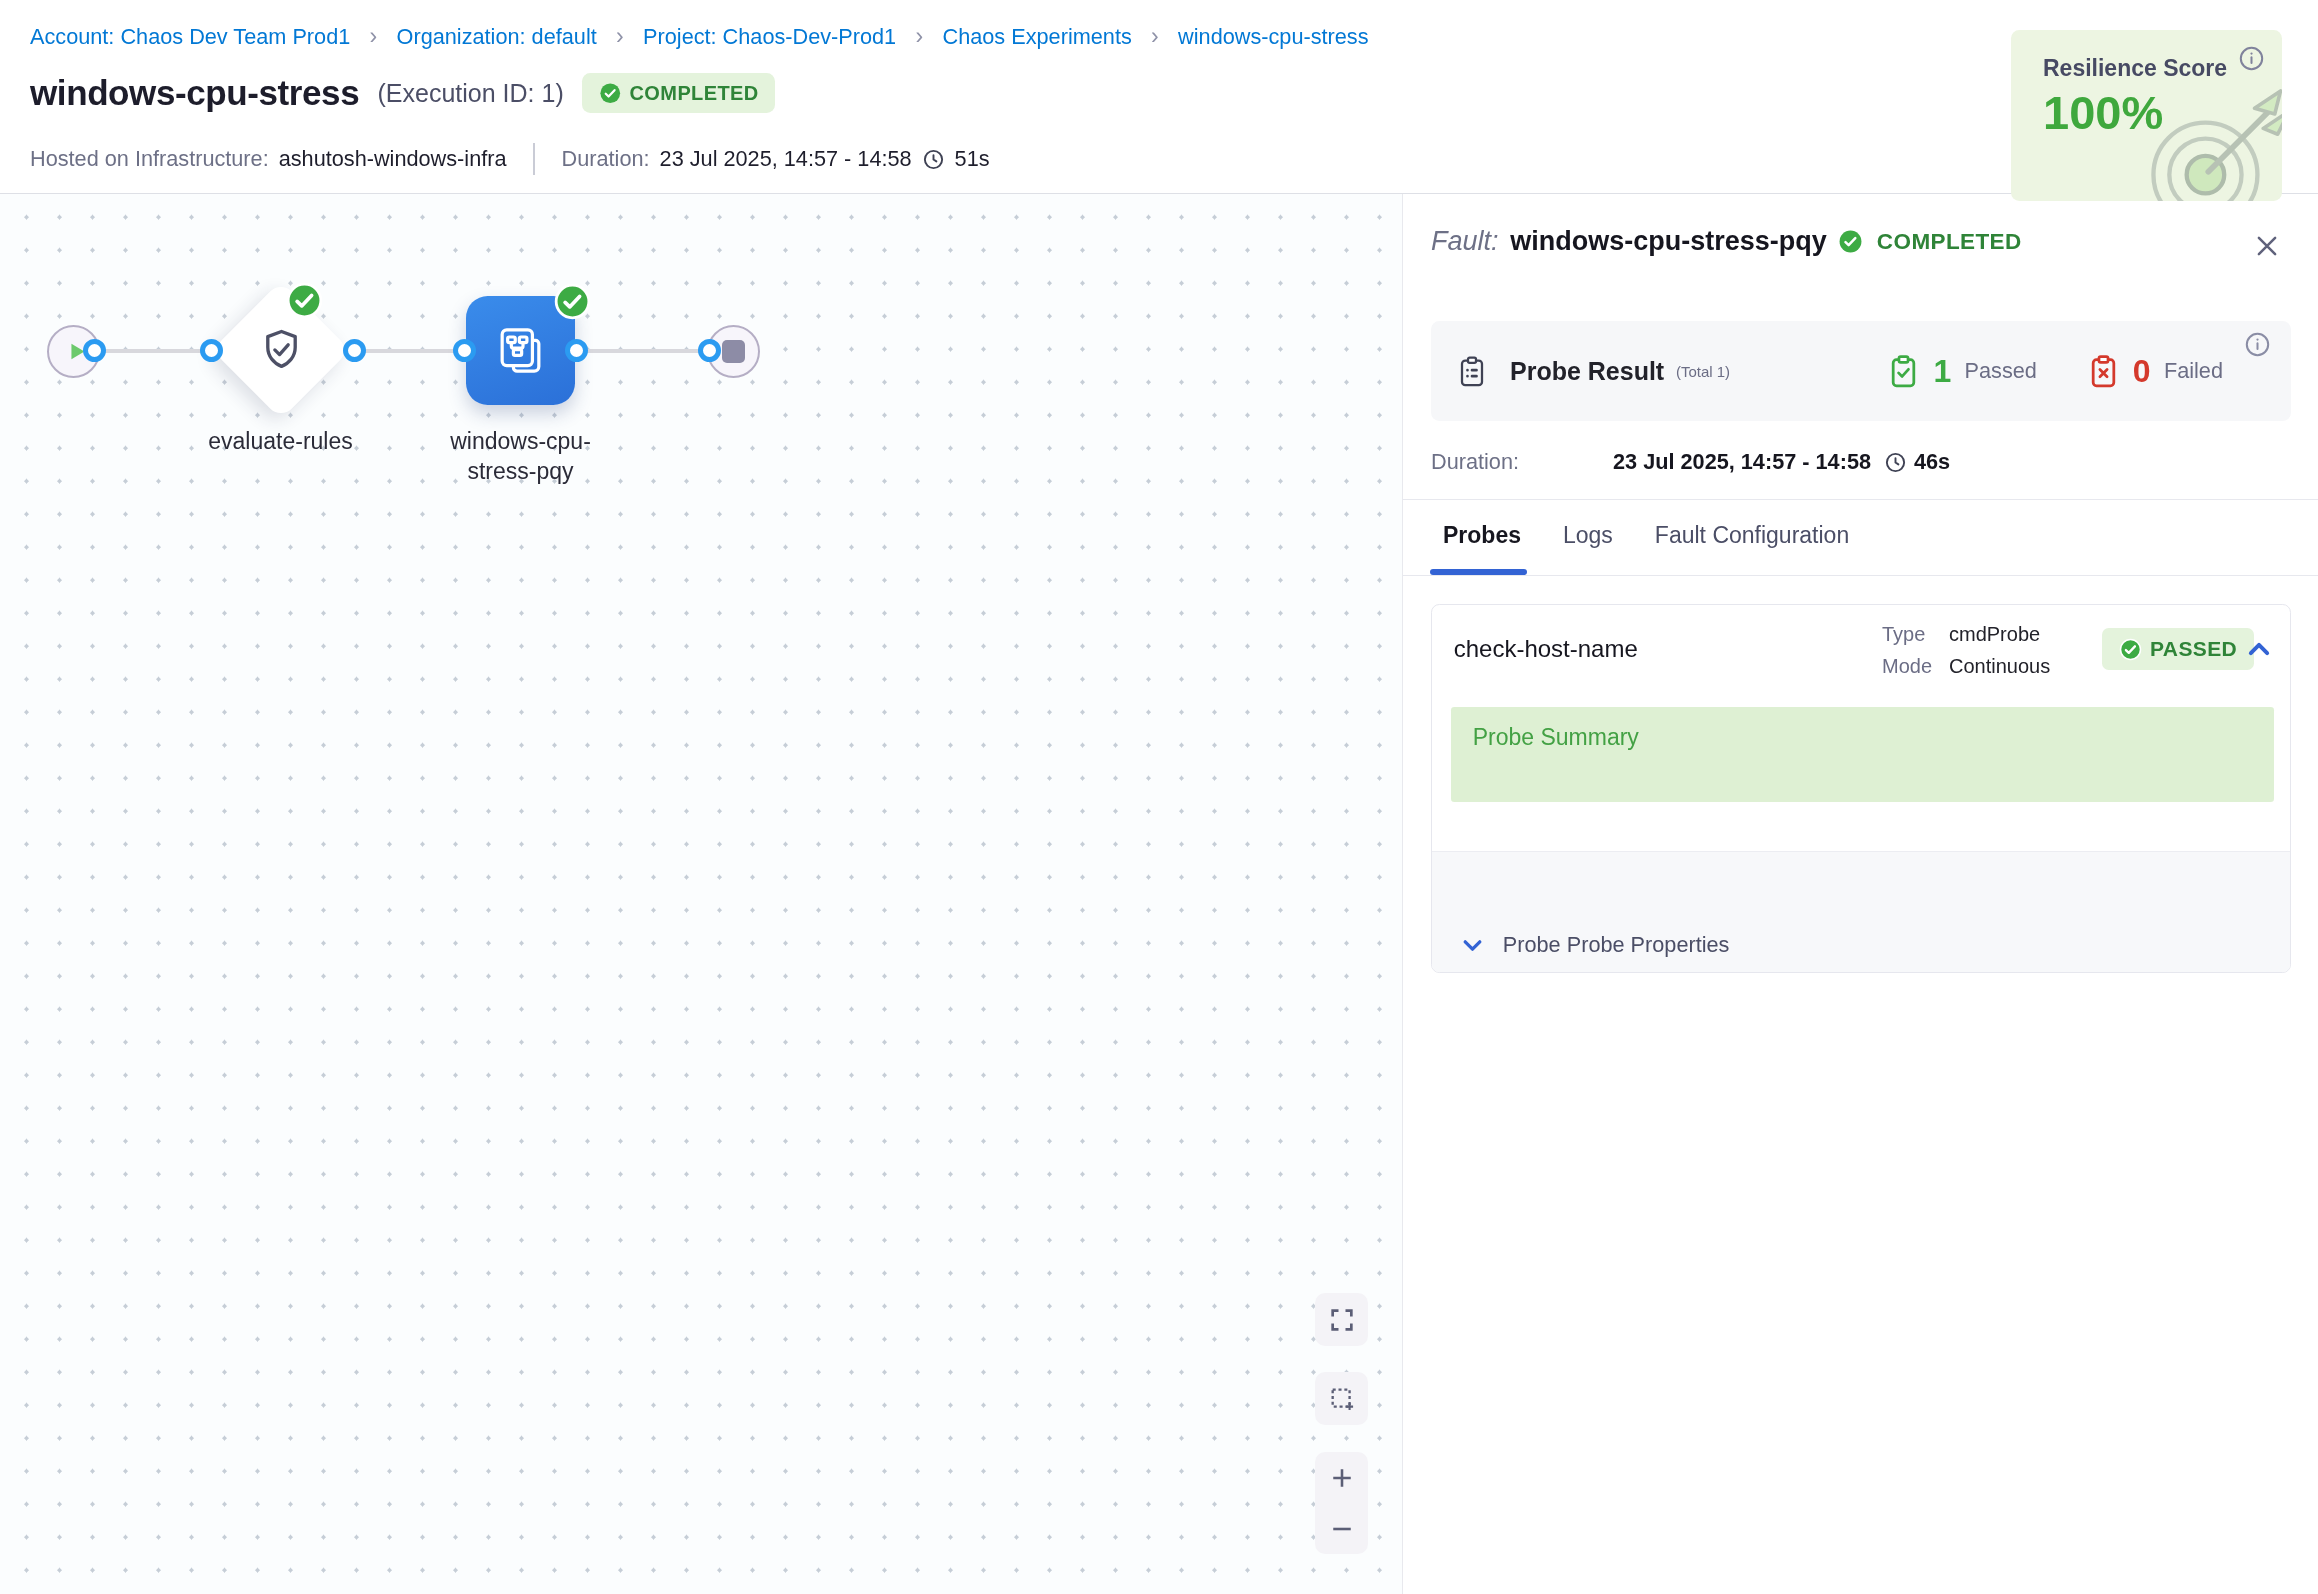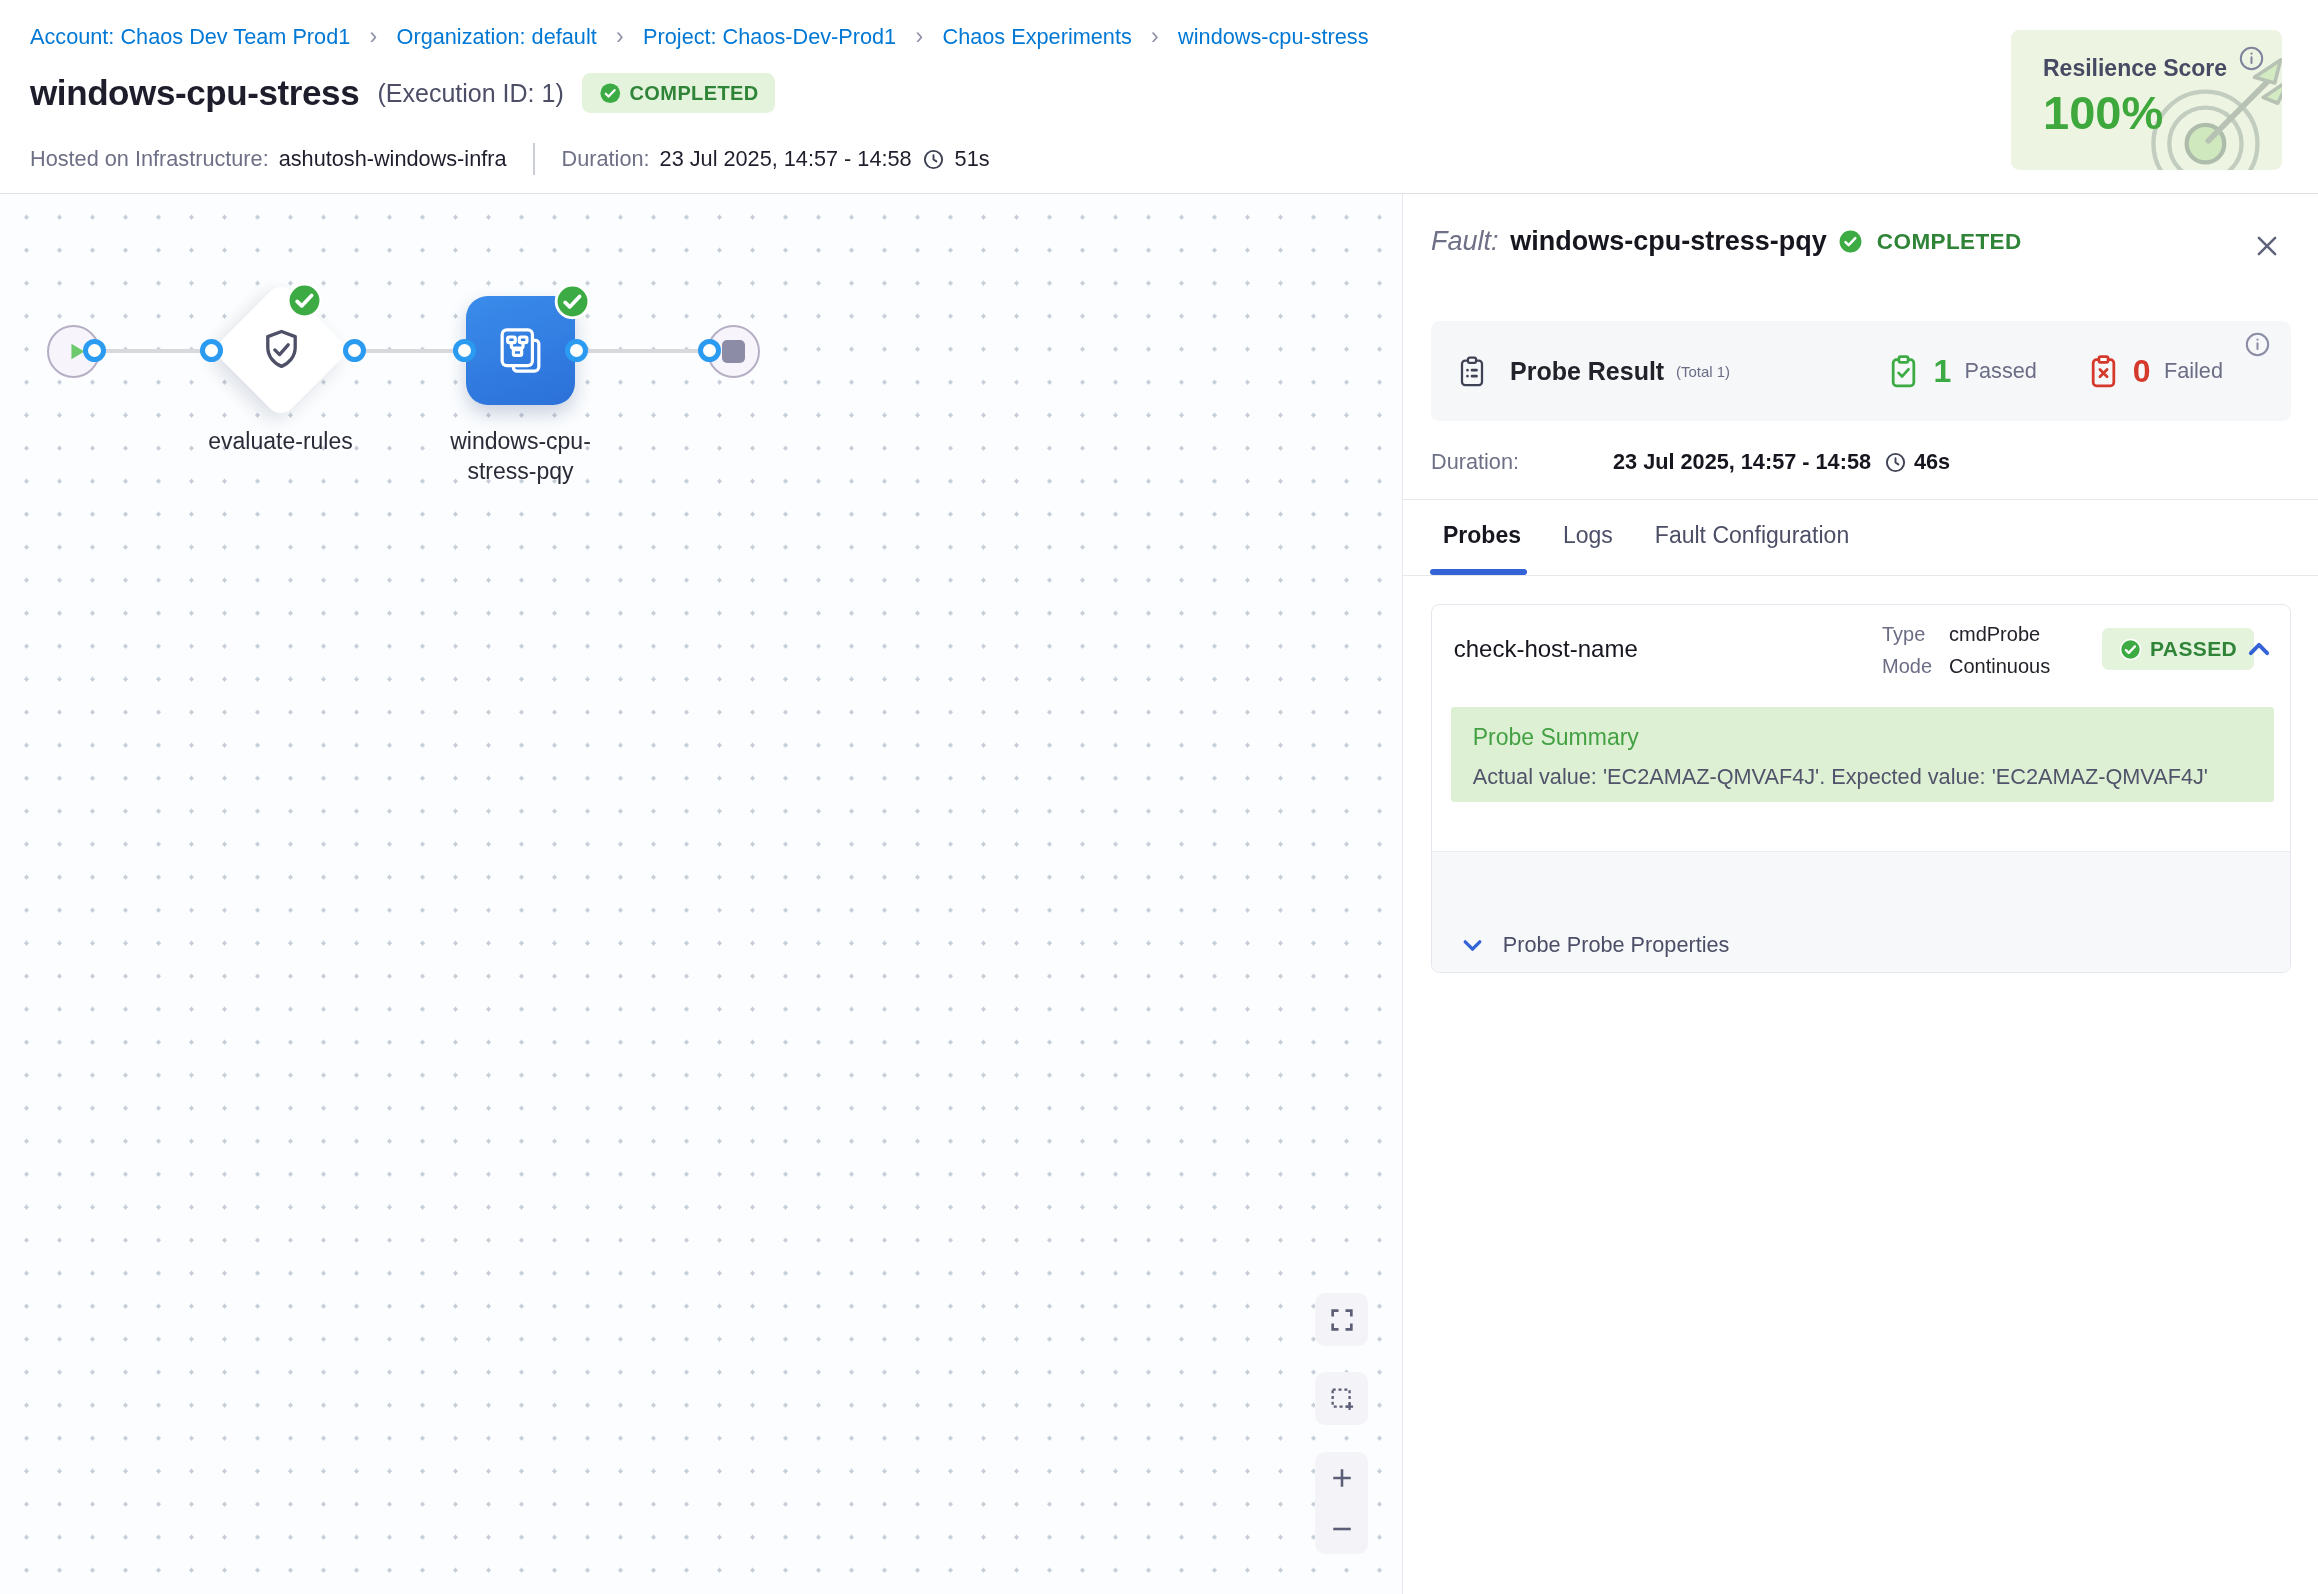--- a/index.html
+++ b/index.html
@@ -22,21 +22,21 @@
   .exec-id { font-size:25px; color:#4b4e66; }
   .badge-green { display:inline-flex; align-items:center; gap:8.3px; background:#e4f3dc;
                  border-radius:8.3px; height:40px; padding:0 16.7px; }
   .badge-green span { font-size:20px; font-weight:bold; color:#2f8438; letter-spacing:0.4px; }
   .meta-row { position:absolute; left:30px; top:143px; display:flex; align-items:center; gap:10px; font-size:21.7px; }
   .meta-row .lbl { color:#6d7086; }
   .meta-row .val { color:#1e1e2c; }
   .vdiv { width:1.7px; height:32px; background:#caccd6; margin:0 16.7px; }
 
   
-  .res-card { position:absolute; left:2011px; top:30px; width:271px; height:140px;
+  .res-card { position:absolute; left:2011px; top:30px; width:271px; height:171px;
               background:#edf5e2; border-radius:8.3px; overflow:hidden; }
   .res-label { position:absolute; left:32px; top:25px; font-size:23px; font-weight:bold; color:#474a63; }
   .res-value { position:absolute; left:32px; top:55px; font-size:47px; font-weight:bold; color:#3fa83d; }
   .res-info { position:absolute; right:16.7px; top:15px; width:27px; height:27px; cursor:pointer; }
   .res-art { position:absolute; right:-10px; bottom:-16.7px; width:150px; height:130px; }
 
   
   .canvas { position:absolute; left:0; top:194px; width:1402px; height:1400px;
             background-color:#fbfdfe;
             background-image: radial-gradient(#c6ced7 2.2px, transparent 2.2px);
@@ -347,21 +347,20 @@
             <path d="M7.2 12.6l3 2.9 6.4-6.8" fill="none" stroke="#fff" stroke-width="2.4" stroke-linecap="round" stroke-linejoin="round"></path>
           </svg>
         <span>PASSED</span>
       </div>
       <svg class="collapse-btn" viewBox="0 0 24 24" fill="none" stroke="#3363d4" stroke-width="3.4" stroke-linecap="round" stroke-linejoin="round">
           <path d="M5 15.5l7-7 7 7"></path>
         </svg>
 
       <div class="summary-box">
         <div class="summary-title">Probe Summary</div>
-        <div class="summary-text">Actual value: 'EC2AMAZ-QMVAF4J'. Expected value: 'EC2AMAZ-QMVAF4J'</div>
       </div>
 
       <div class="probe-footer">
         <div class="pf-row" style="top:62px;">
           <svg width="25" height="25" viewBox="0 0 24 24" fill="none" stroke="#3363d4" stroke-width="3.2" stroke-linecap="round" stroke-linejoin="round">
               <path d="M5 8.5l7 7 7-7"></path>
             </svg>
           <span>Probe Probe Properties</span>
         </div>
       </div>

